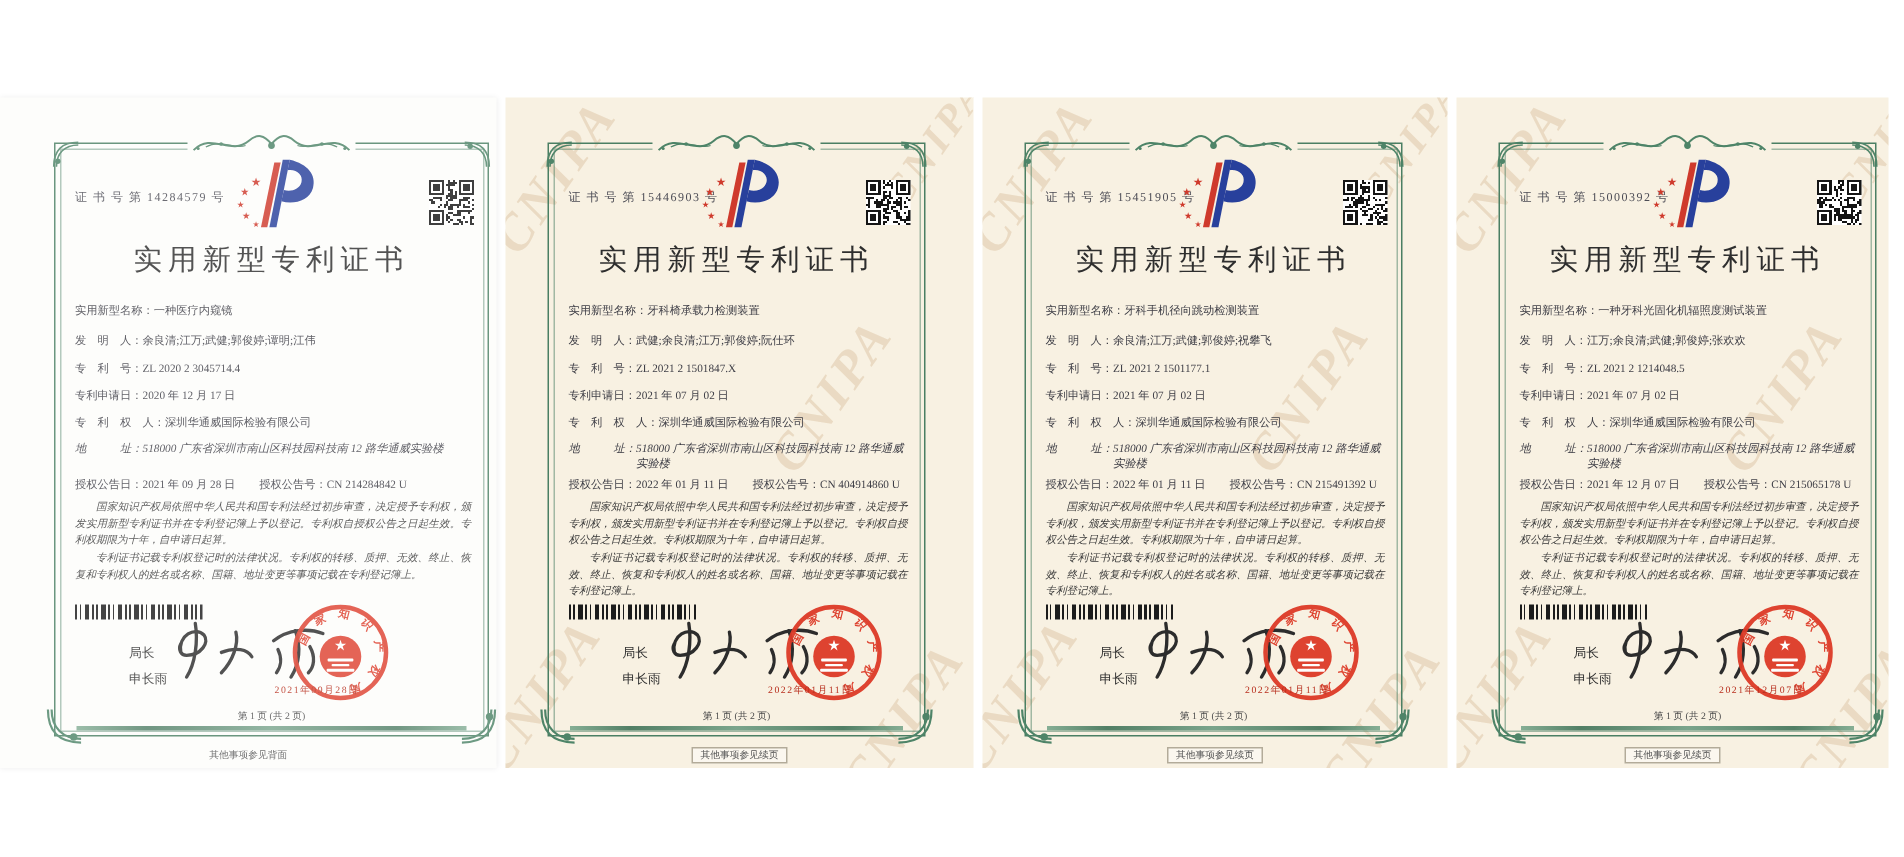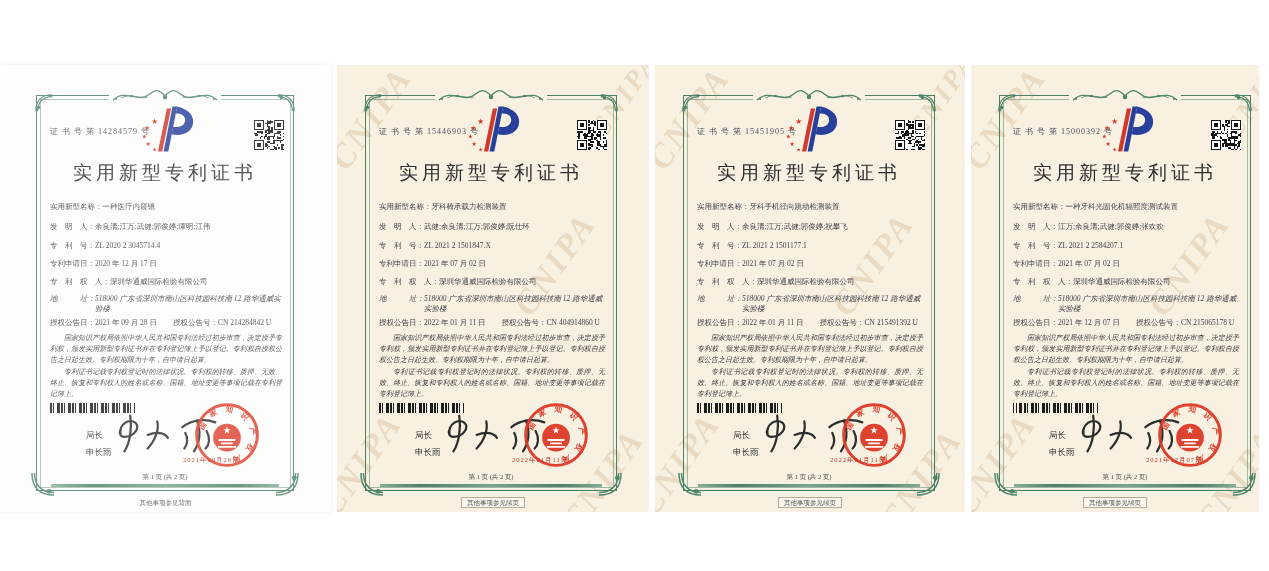--- a/index.html
+++ b/index.html
@@ -20,21 +20,21 @@
     color:rgba(203,166,122,.30);transform:rotate(-55deg);letter-spacing:3px;
     pointer-events:none;white-space:nowrap;
   }
   .wm1{top:34px;left:-24px;} .wm2{top:180px;left:160px;} .wm3{top:380px;left:-34px;}
   .wm4{top:396px;left:208px;} .wm5{top:14px;left:238px;font-size:28px;}
 
   .frame{
     position:absolute;top:30px;left:28px;width:250px;height:394px;
     border:1.5px solid #4a7f63;background:transparent;
   }
-  .plain .frame{left:36px;width:256px;}
+  .plain .frame{left:36px;width:256px;padding-left:32px;}
   .frame::before{
     content:"";position:absolute;inset:2.5px;border:1px solid rgba(74,127,99,.5);
     pointer-events:none;
   }
   .toporn{
     position:absolute;top:-13px;left:50%;transform:translateX(-50%);
     width:112px;height:26px;
   }
   .beige .toporn{background:#f8f1e2;} .plain .toporn{background:#fdfdfb;}
   .fl{position:absolute;width:20px;height:20px;}
@@ -1167,21 +1167,21 @@
       <div class="row r-name">
         <span class="lbl">实用新型名称：</span>
         <span class="val">一种牙科光固化机辐照度测试装置</span>
       </div>
       <div class="row r-inv">
         <span class="lbl">发　明　人：</span>
         <span class="val">江万;余良清;武健;郭俊婷;张欢欢</span>
       </div>
       <div class="row r-pat">
         <span class="lbl">专　利　号：</span>
-        <span class="val">ZL 2021 2 2584207.1</span>
+        <span class="val">ZL 2021 2 1214048.5</span>
       </div>
       <div class="row r-fil">
         <span class="lbl">专利申请日：</span>
         <span class="val">2021 年 07 月 02 日</span>
       </div>
       <div class="row r-own">
         <span class="lbl">专　利　权　人：</span>
         <span class="val">深圳华通威国际检验有限公司</span>
       </div>
       <div class="row r-addr">

